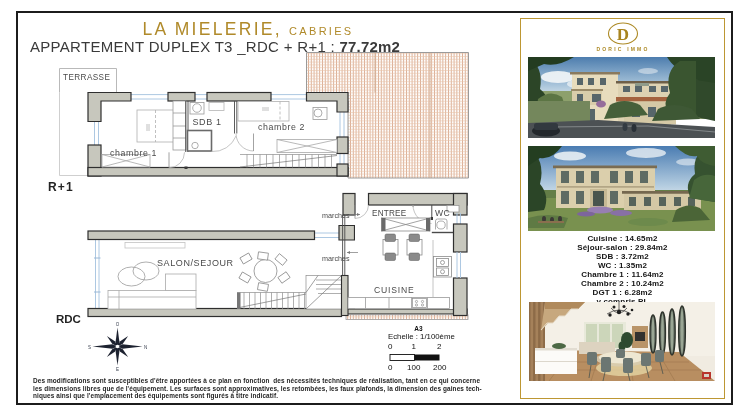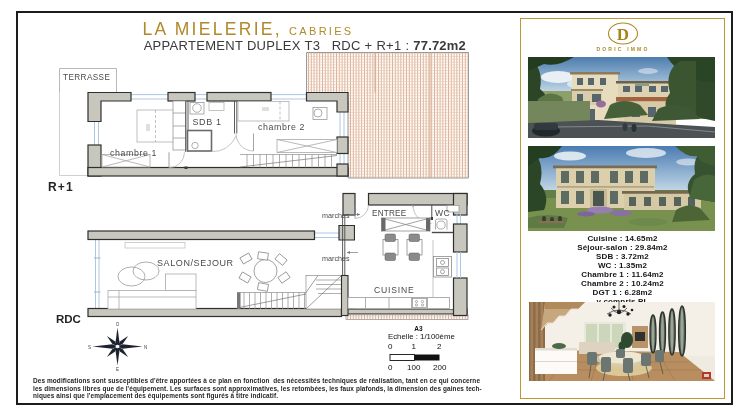--- a/index.html
+++ b/index.html
@@ -8,21 +8,21 @@
   .abs{position:absolute;}
 </style>
 </head>
 <body>
 <div id="page">
 
 <div class="abs" style="left:16px;top:11px;width:713px;height:390px;border:2px solid #1c1c1c;"></div>
 
 <div class="abs" style="left:30px;top:18.6px;width:436px;text-align:center;color:#b08a2a;font-size:17.5px;letter-spacing:2.3px;white-space:nowrap;">LA MIELERIE,&nbsp;<span style="font-size:11px;">CABRIES</span></div>
 
-<div class="abs" style="left:30px;top:37.8px;width:436px;text-align:right;color:#3a3a3a;font-size:13px;letter-spacing:0.3px;white-space:nowrap;">APPARTEMENT DUPLEX T3 _RDC + R+1 : <b style="letter-spacing:0.2px;">77.72m2</b></div>
+<div class="abs" style="left:30px;top:37.8px;width:436px;text-align:left;color:#3a3a3a;font-size:15px;letter-spacing:0.3px;white-space:nowrap;">APPARTEMENT DUPLEX T3 _RDC + R+1 : <b style="letter-spacing:0.2px;">77.72m2</b></div>
 
 <svg class="abs" style="left:0;top:0;" width="520" height="420" viewBox="0 0 520 420">
   <defs>
     <pattern id="hch" width="2.8" height="2.8" patternUnits="userSpaceOnUse">
       <rect width="2.8" height="2.8" fill="#fefcfa"></rect>
       <rect x="0" y="0" width="0.72" height="2.8" fill="#cf9678"></rect>
       <rect x="0" y="0" width="2.8" height="0.55" fill="#eac4a8"></rect>
     </pattern>
   </defs>
 

